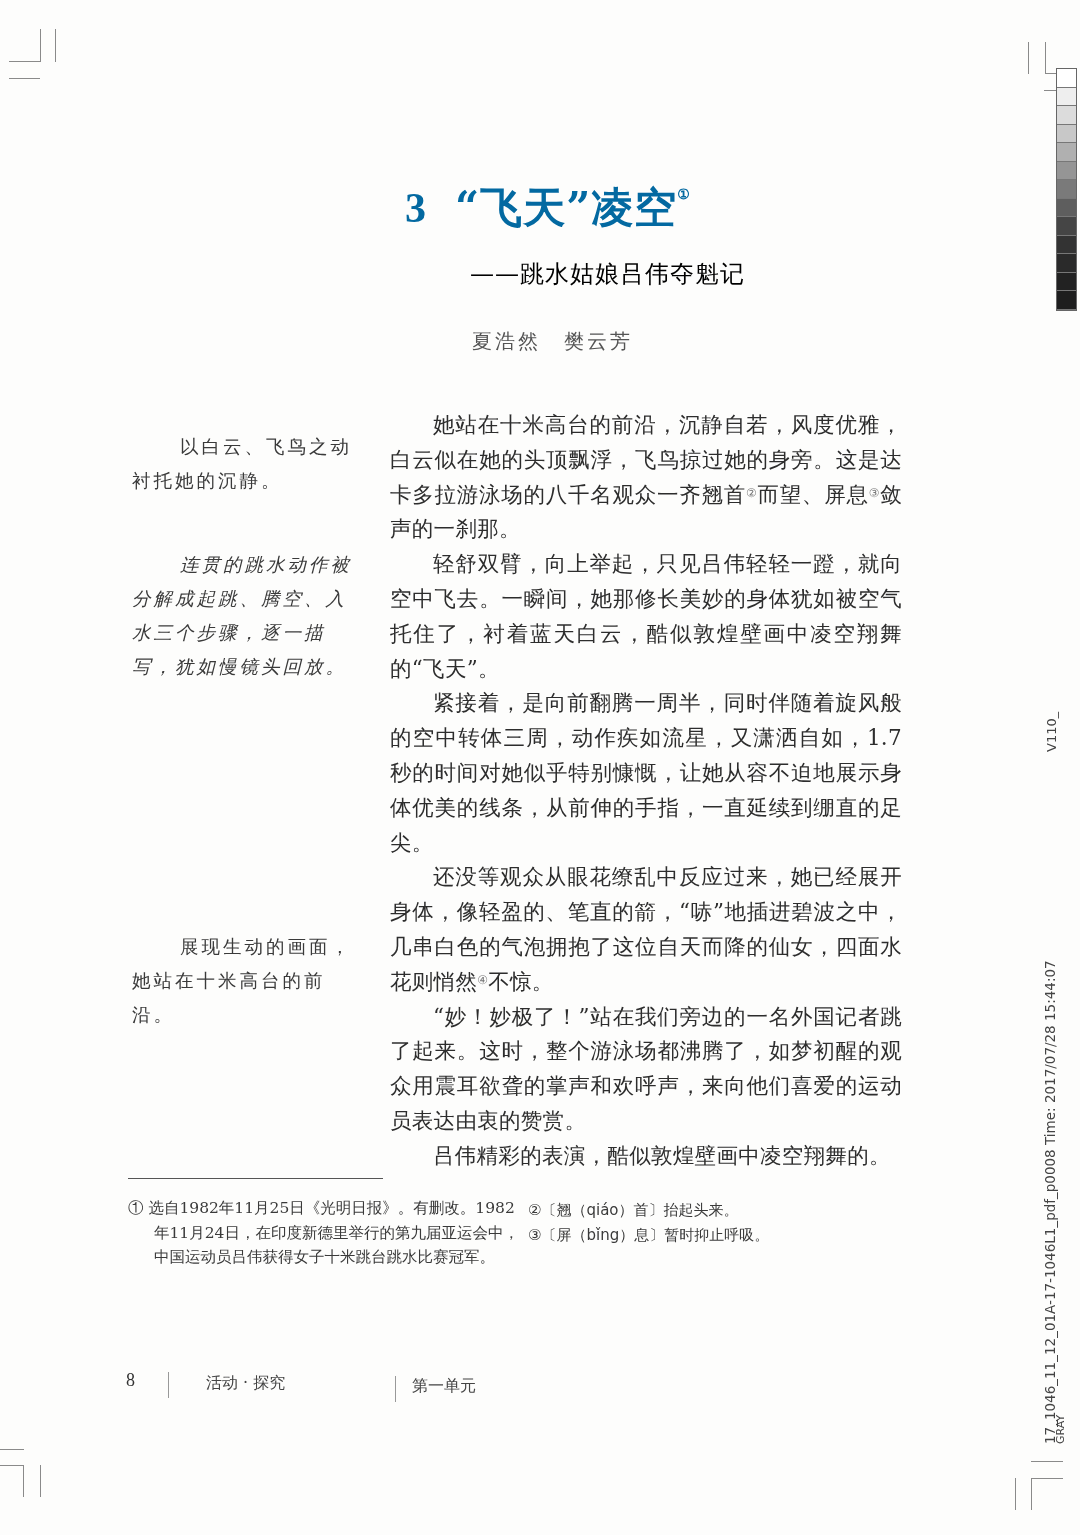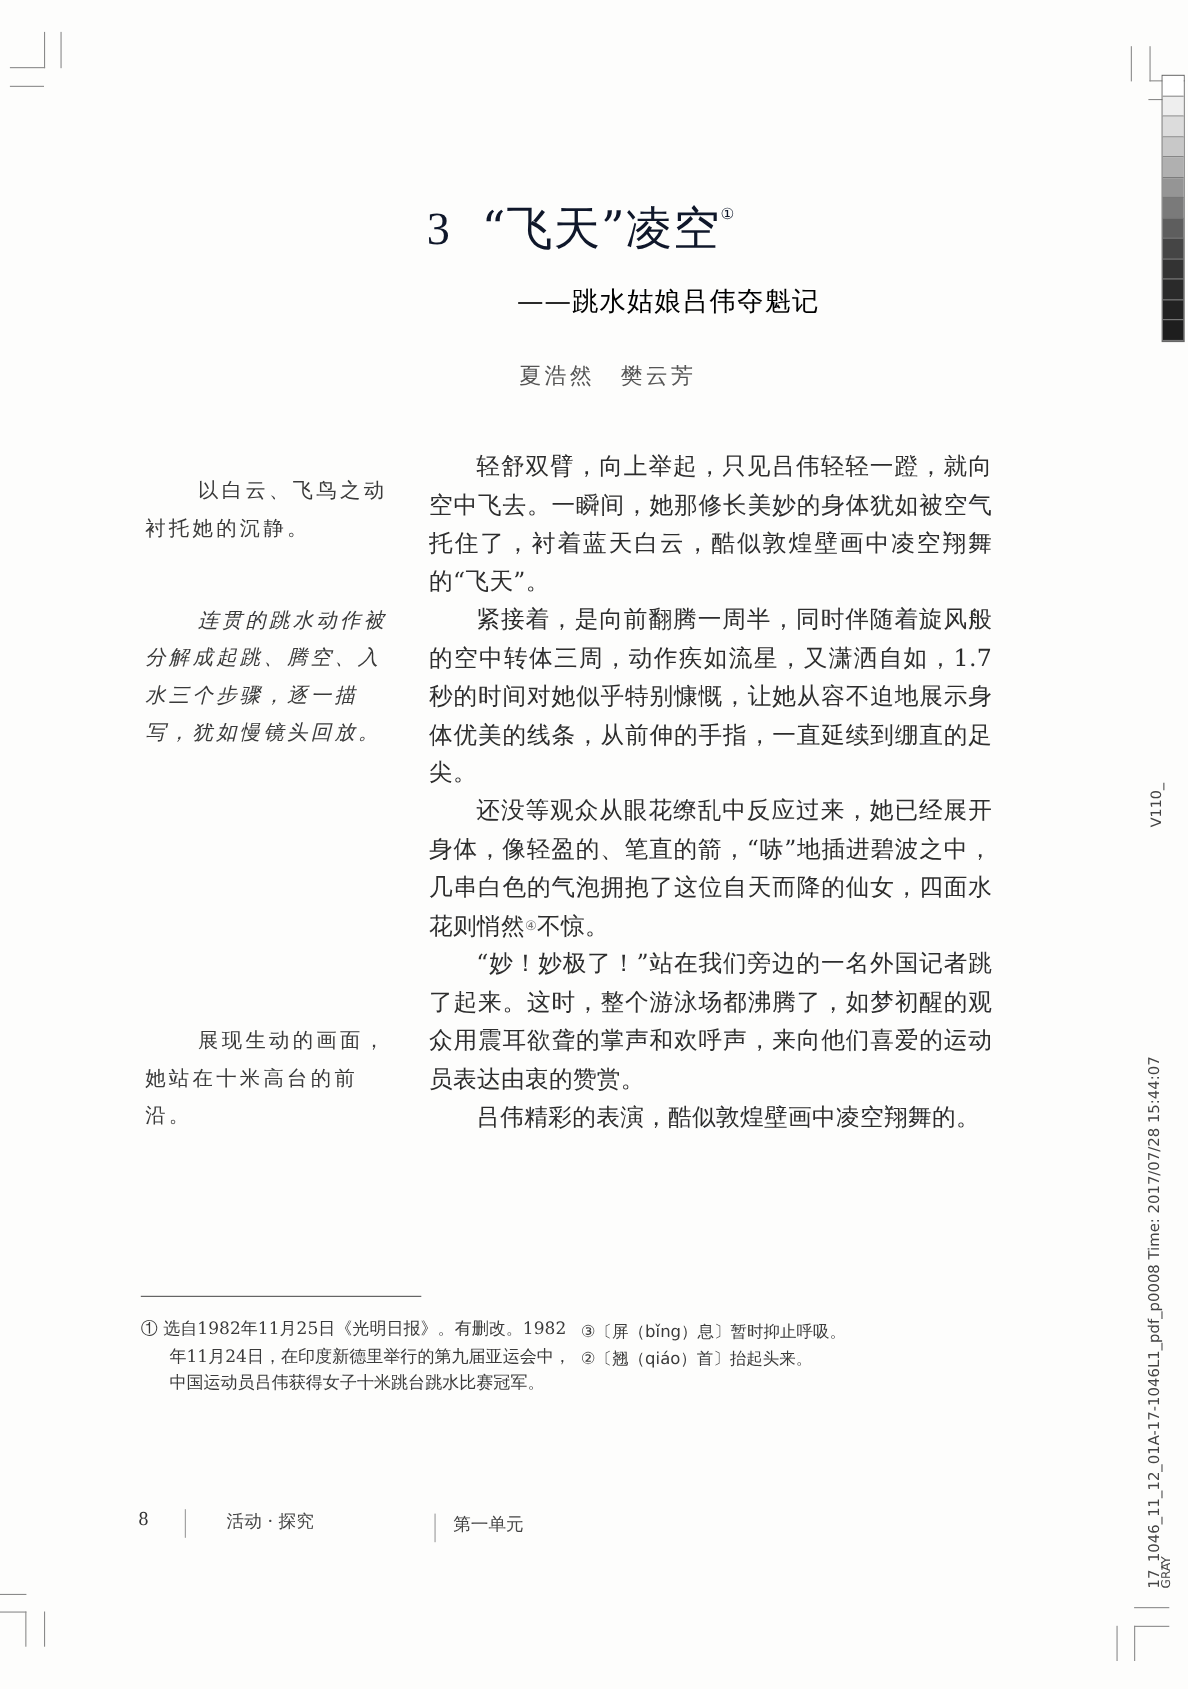--- a/index.html
+++ b/index.html
@@ -5,22 +5,22 @@
   html, body { margin: 0; padding: 0; }
   body {
     width: 1080px; height: 1535px; position: relative; overflow: hidden;
     background: #fdfdfc; color: #2a2a2a;
     font-family: "DejaVu Serif", "Liberation Serif", serif;
   }
   
   .mark { position: absolute; background: #8a8a8a; }
   
   .title {
-    position: absolute; left: 388px; top: 180px; font-size: 42px; color: #0f172a;
-    letter-spacing: 1px; white-space: nowrap; font-weight: normal;
+    position: absolute; left: 405px; top: 180px; font-size: 42px; color: #0369a1;
+    letter-spacing: 1px; white-space: nowrap; font-weight: bold;
   }
   .title .num { font-family: "Liberation Serif", serif; margin-right: 28px; }
   .title sup { font-size: 14px; vertical-align: top; position: relative; top: 6px; }
   .subtitle { position: absolute; left: 470px; top: 258px; font-size: 24px; color: #000000; white-space: nowrap; letter-spacing: 1px; }
   .authors { position: absolute; left: 472px; top: 328px; font-size: 20px; color: #555; white-space: nowrap; letter-spacing: 3px; }
   
   .body-col { position: absolute; left: 390px; top: 408px; width: 512px; }
   .para { font-size: 21.5px; line-height: 34.8px; text-indent: 2em; margin: 0; text-align: justify; color: #2d2d2d; letter-spacing: 0.3px; }
   .para sup { font-size: 12px; color: #777; vertical-align: top; position: relative; top: -2px; }
   
@@ -83,34 +83,37 @@
   <span class="num">3</span><span>“飞天”凌空</span><sup>①</sup>
 </h1>
 <div class="subtitle">——跳水姑娘吕伟夺魁记</div>
 <div class="authors">夏浩然　樊云芳</div>
 
 <p class="note" style="top:430px;">以白云、飞鸟之动衬托她的沉静。</p>
 <p class="note" style="top:548px;font-style:italic;">连贯的跳水动作被分解成起跳、腾空、入水三个步骤，逐一描写，犹如慢镜头回放。</p>
 <p class="note" style="top:930px;">展现生动的画面，她站在十米高台的前沿。</p>
 
 <div class="body-col">
+  <p class="para">
+    <span>她站在十米高台的前沿，沉静自若，风度优雅，白云似在她的头顶飘浮，飞鸟掠过她的身旁。这是达卡多拉游泳场的八千名观众一齐翘首</span><sup>②</sup><span>而望、屏息</span><sup>③</sup><span>敛声的一刹那。</span>
+  </p>
   <p class="para"><span>轻舒双臂，向上举起，只见吕伟轻轻一蹬，就向空中飞去。一瞬间，她那修长美妙的身体犹如被空气托住了，衬着蓝天白云，酷似敦煌壁画中凌空翔舞的“飞天”。</span></p>
   <p class="para"><span>紧接着，是向前翻腾一周半，同时伴随着旋风般的空中转体三周，动作疾如流星，又潇洒自如，1.7秒的时间对她似乎特别慷慨，让她从容不迫地展示身体优美的线条，从前伸的手指，一直延续到绷直的足尖。</span></p>
   <p class="para">
     <span>还没等观众从眼花缭乱中反应过来，她已经展开身体，像轻盈的、笔直的箭，“哧”地插进碧波之中，几串白色的气泡拥抱了这位自天而降的仙女，四面水花则悄然</span><sup>④</sup><span>不惊。</span>
   </p>
   <p class="para"><span>“妙！妙极了！”站在我们旁边的一名外国记者跳了起来。这时，整个游泳场都沸腾了，如梦初醒的观众用震耳欲聋的掌声和欢呼声，来向他们喜爱的运动员表达由衷的赞赏。</span></p>
   <p class="para"><span>吕伟精彩的表演，酷似敦煌壁画中凌空翔舞的。</span></p>
 </div>
 
 <div class="fn-rule"></div>
 <p class="fn1">① 选自1982年11月25日《光明日报》。有删改。1982年11月24日，在印度新德里举行的第九届亚运会中，中国运动员吕伟获得女子十米跳台跳水比赛冠军。</p>
 <div class="fn-right">
+  <div>②〔翘（qiáo）首〕抬起头来。</div>
   <div>③〔屏（bǐng）息〕暂时抑止呼吸。</div>
-  <div>②〔翘（qiáo）首〕抬起头来。</div>
 </div>
 
 <div class="footer-page">8</div>
 <div class="footer-sep" style="left:168px;top:1372px;height:26px;"></div>
 <div class="footer-text" style="left:190px;top:1373px;margin-left:16px;">活动 · 探究</div>
 <div class="footer-sep" style="left:395px;top:1376px;height:26px;"></div>
 <div class="footer-text" style="left:412px;top:1376px;">第一单元</div>
 
 <div class="vert" style="left:1044px;top:752px;font-size:13px;">V110_</div>
 <div class="vert" style="left:1042px;top:1444px;font-size:13.5px;">17_1046_11_12_01A-17-1046L1_pdf_p0008 Time: 2017/07/28 15:44:07</div>

